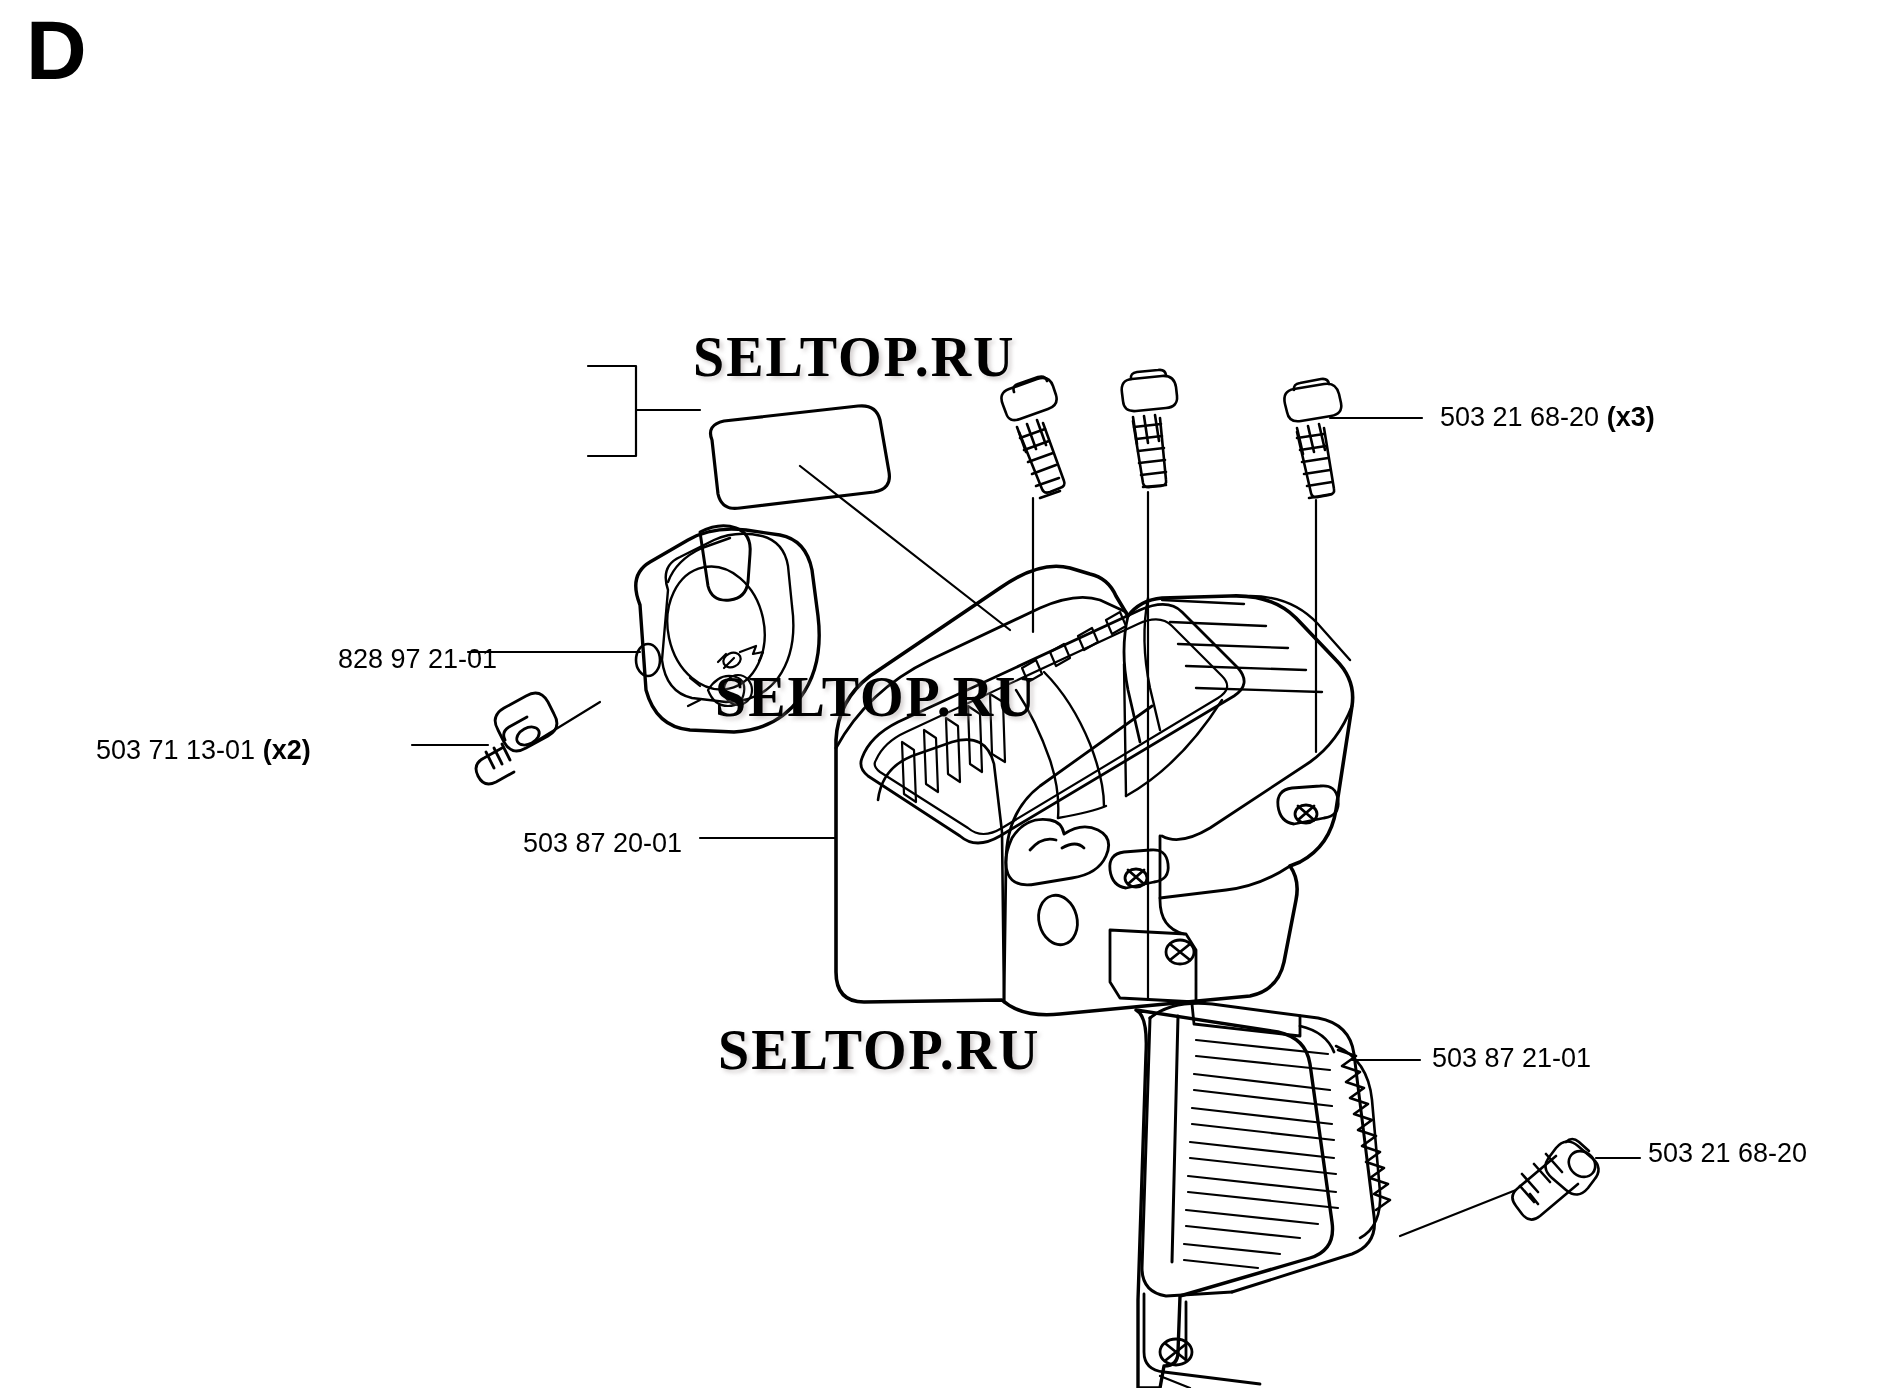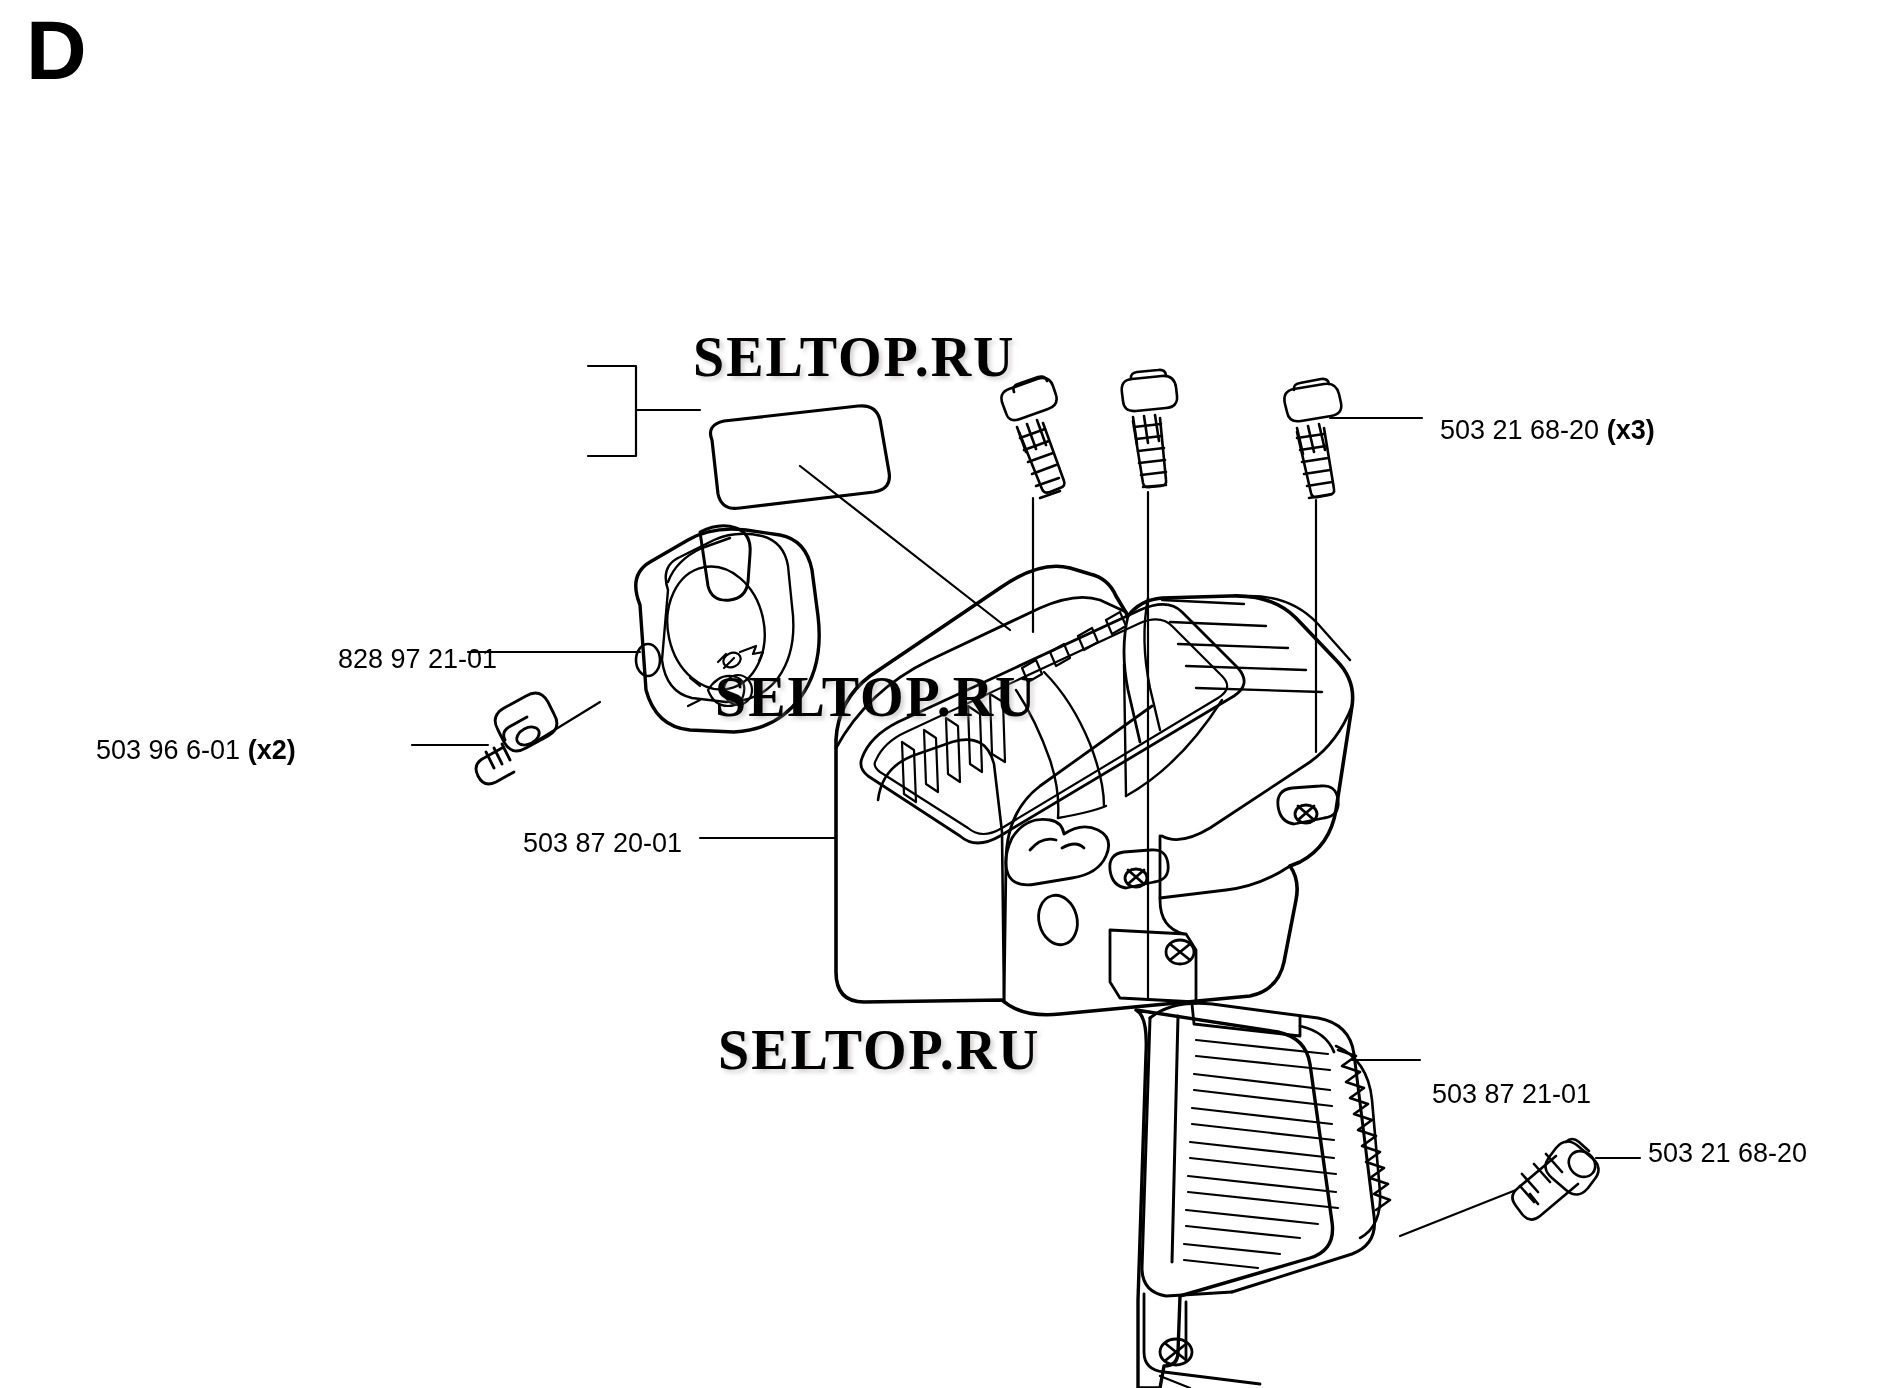--- a/index.html
+++ b/index.html
@@ -61,22 +61,22 @@
   .lbl b { font-weight: bold; }
 
   .variant-block { left: 258px; top: 385px; }
   .variant-block .row { display: block; }
   .variant-block .code { display: inline-block; }
   .variant-block .model { font-weight: bold; margin-left: 8px; }
 
   .lbl-97 { left: 338px; top: 641px; }
   .lbl-96 { left: 96px; top: 732px; }
   .lbl-87-18 { left: 523px; top: 825px; }
-  .lbl-21-68-x3 { left: 1440px; top: 412px; }
-  .lbl-87-21 { left: 1432px; top: 1076px; }
+  .lbl-21-68-x3 { left: 1440px; top: 399px; }
+  .lbl-87-21 { left: 1432px; top: 1040px; }
   .lbl-21-68 { left: 1648px; top: 1135px; }
 </style>
 </head>
 <body>
 
 <div id="sheet">
 
   <div class="section-letter">D</div>
 
   <svg class="art" viewBox="0 0 1887 1388" xmlns="http://www.w3.org/2000/svg">
@@ -332,21 +332,21 @@
     </g>
   </svg>
 
   <div class="wm wm1">SELTOP.RU</div>
   <div class="wm wm2">SELTOP.RU</div>
   <div class="wm wm3">SELTOP.RU</div>
 
 
   <div class="lbl lbl-97">828 97 21-01</div>
 
-  <div class="lbl lbl-96"><span>503 96 6-01</span> <b>(x2)</b></div>
+  <div class="lbl lbl-96"><span>503 71 13-01</span> <b>(x2)</b></div>
 
   <div class="lbl lbl-87-18">503 87 20-01</div>
 
   <div class="lbl lbl-21-68-x3"><span>503 21 68-20</span> <b>(x3)</b></div>
 
   <div class="lbl lbl-87-21">503 87 21-01</div>
 
   <div class="lbl lbl-21-68">503 21 68-20</div>
 
 </div>

